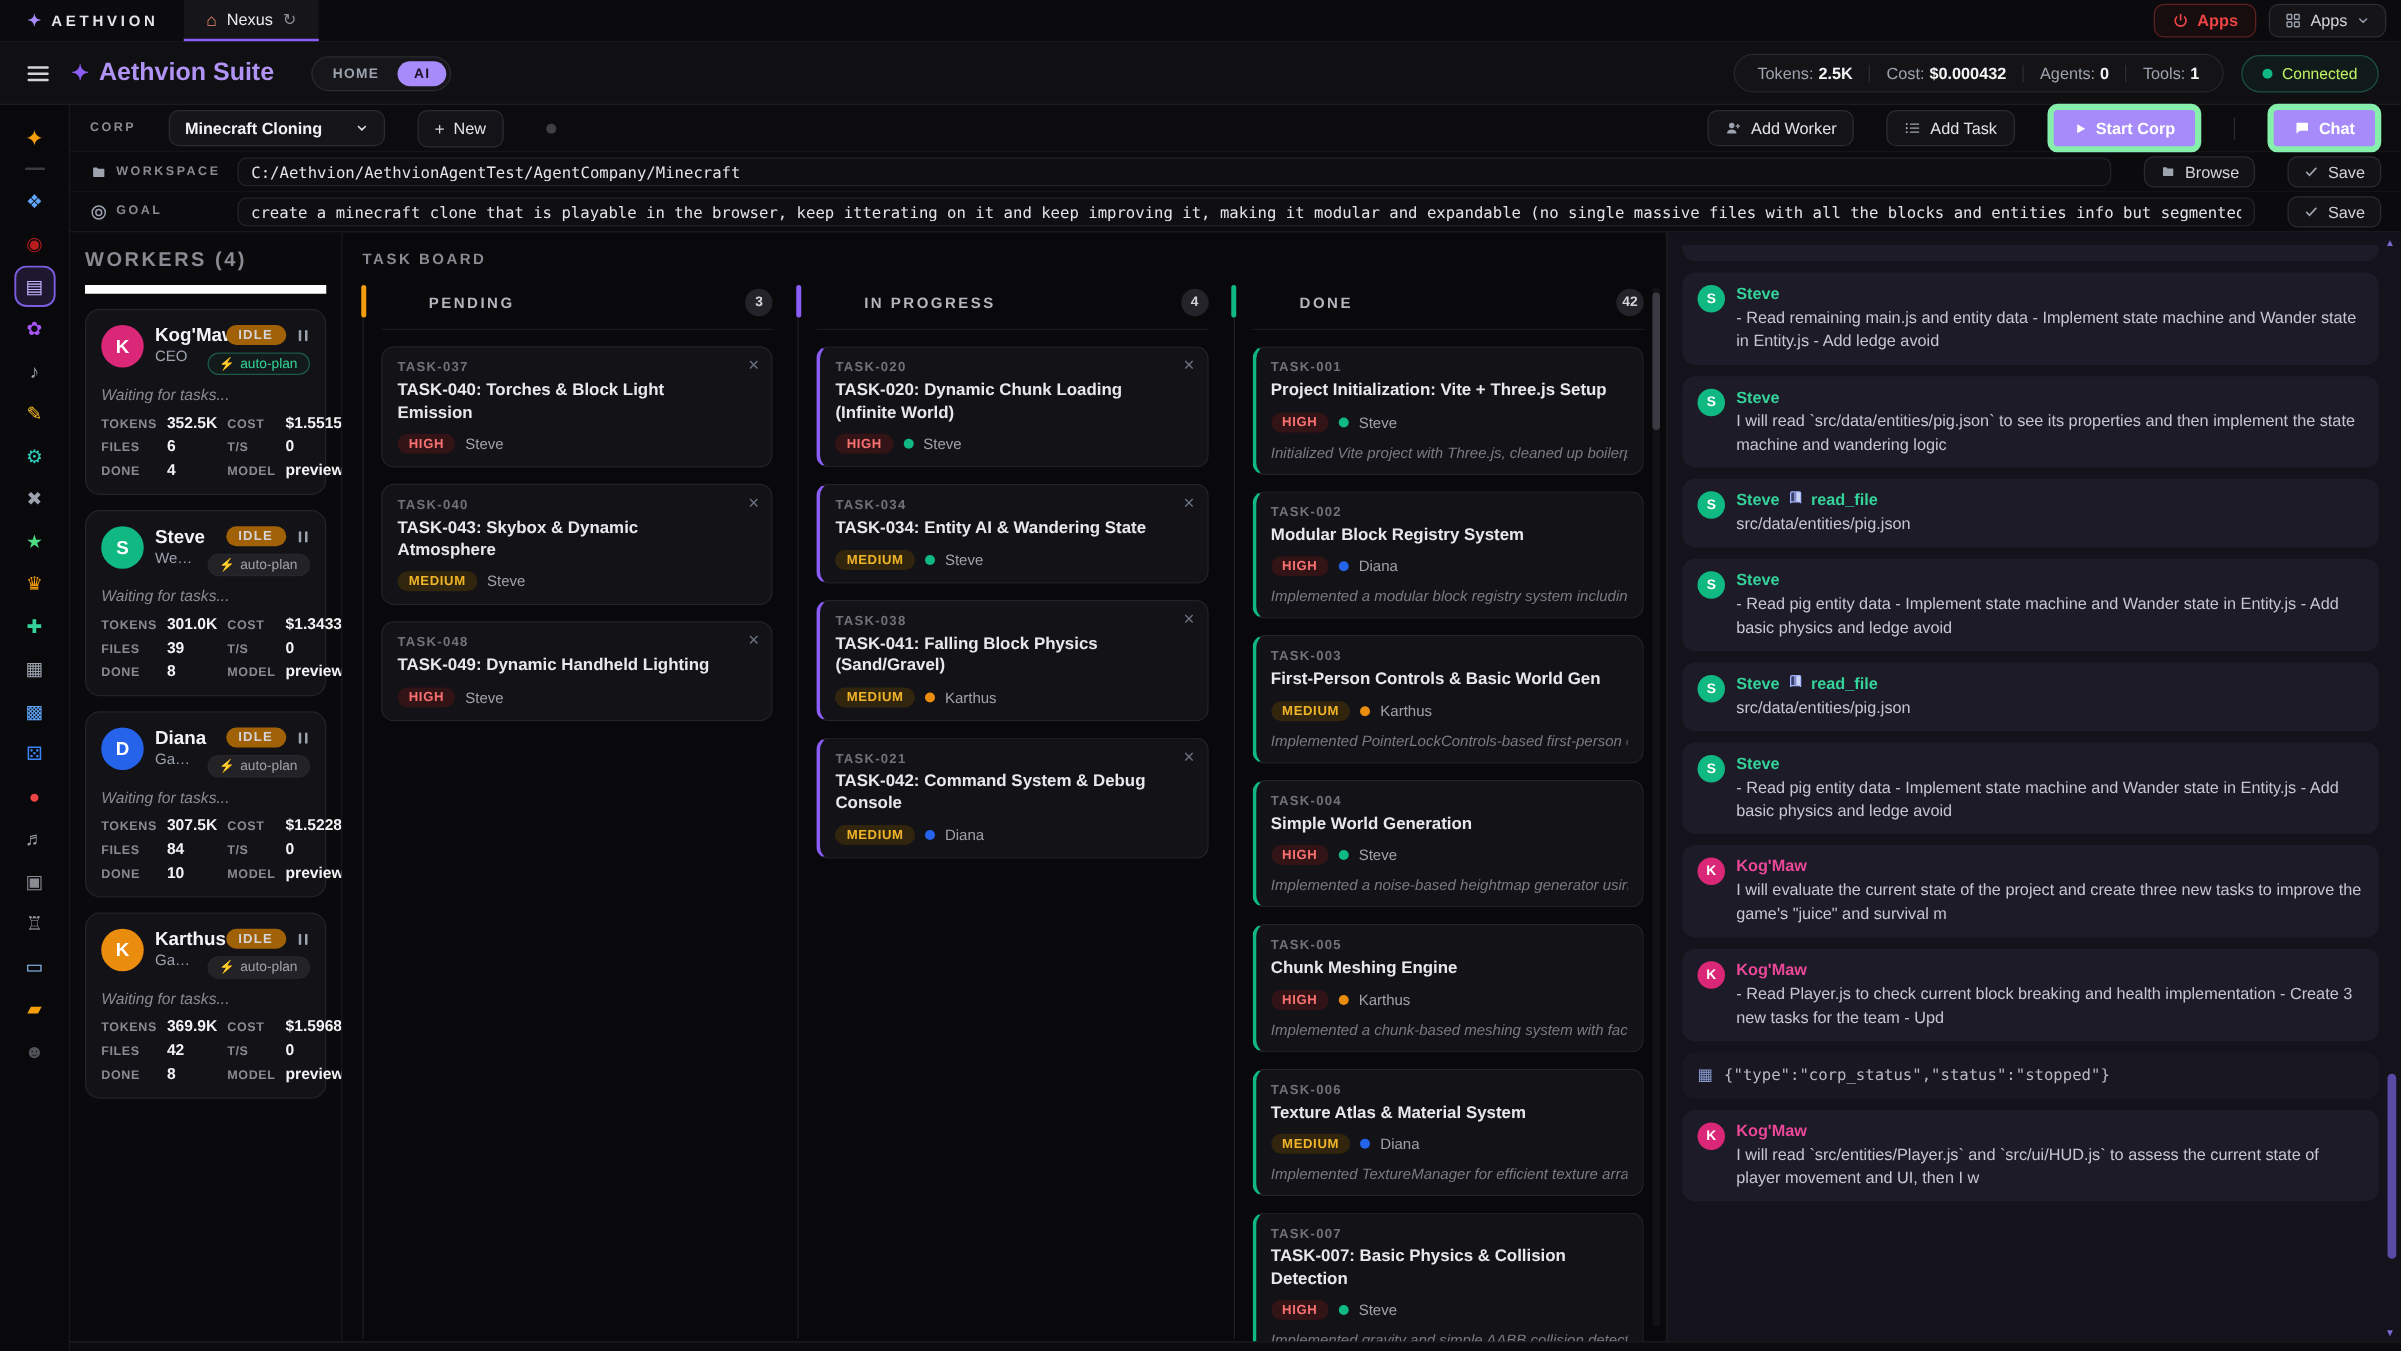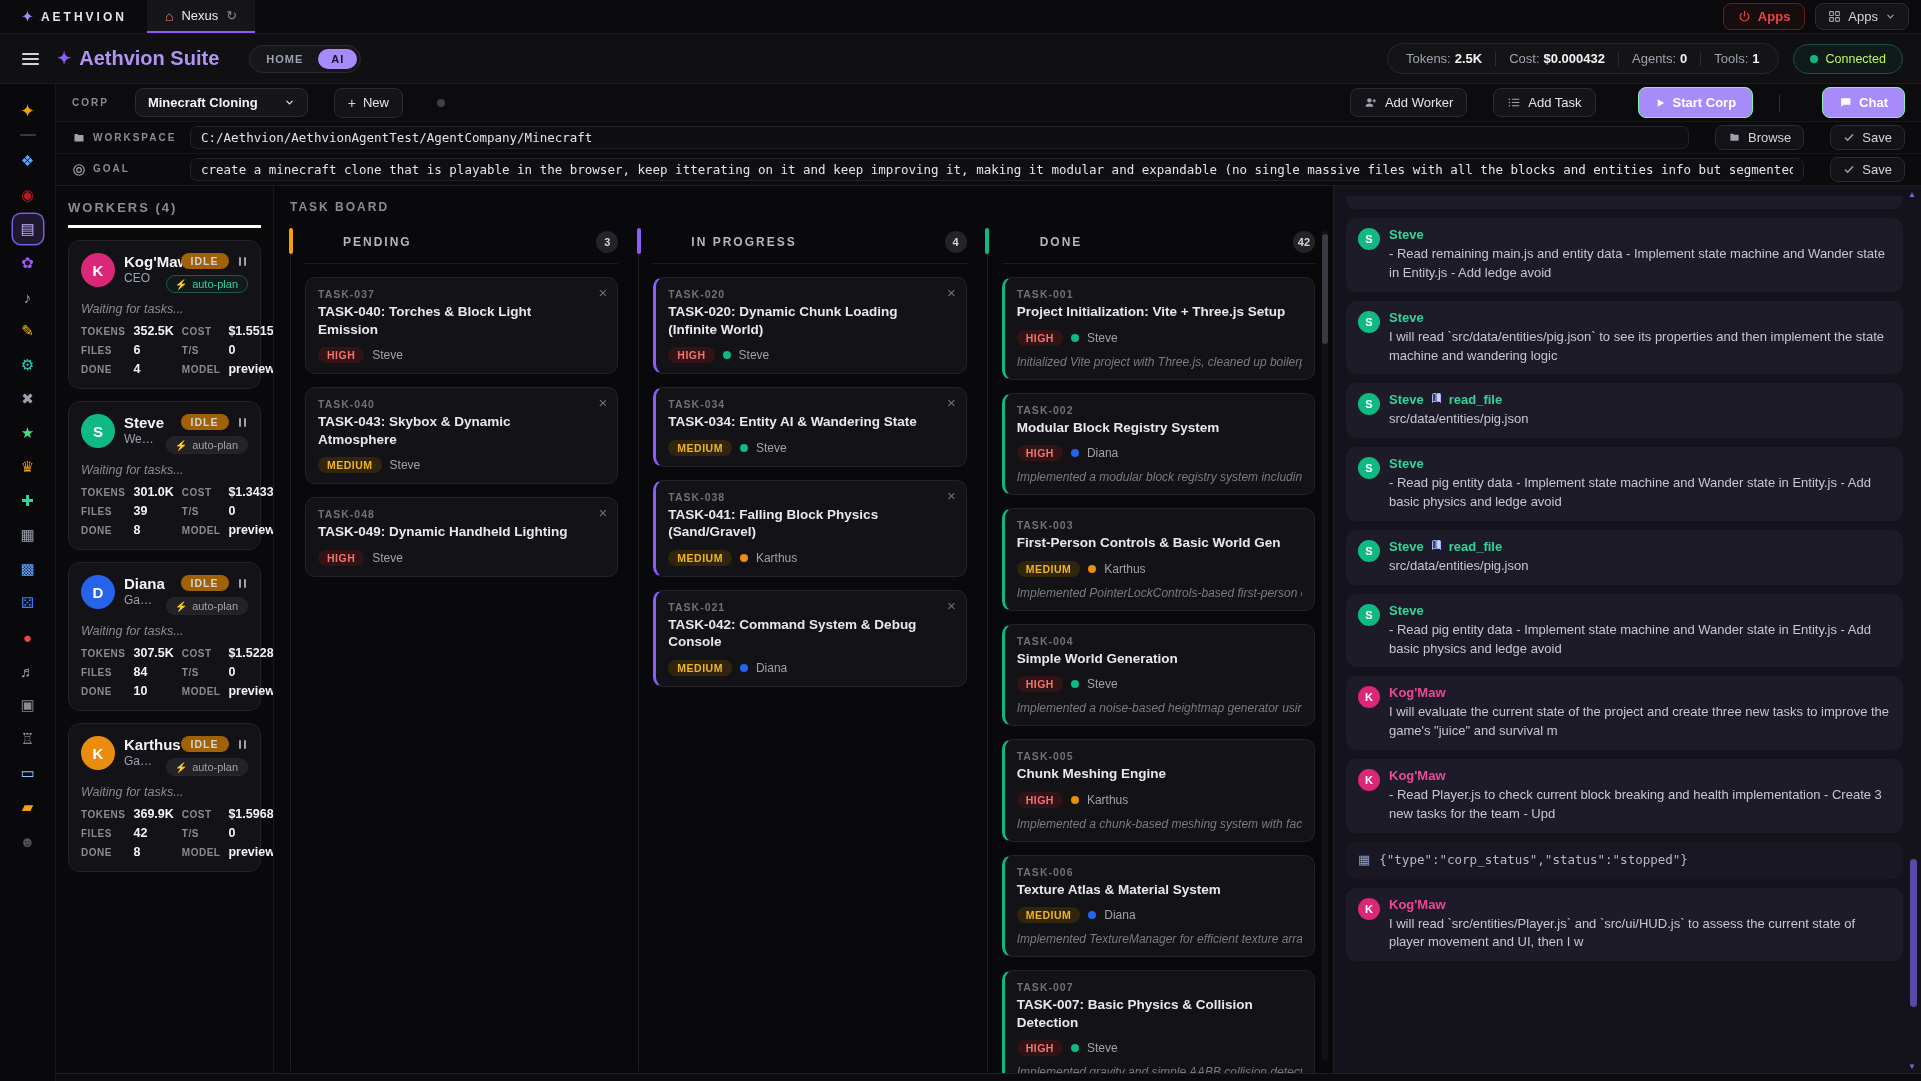--- a/index.html
+++ b/index.html
@@ -44,33 +44,33 @@
   .dock-ic { width:30px; height:30px; border-radius:8px; display:flex; align-items:center; justify-content:center; font-size:15px; }
   .dock-ic.active { background:#1d1830; box-shadow:0 0 0 1.5px #7c5ce0; }
 
   .content { flex:1; display:flex; flex-direction:column; min-width:0; }
   .row { display:flex; align-items:center; gap:26px; padding:0 16px; flex-shrink:0; }
   .corp-row { height:38px; background:#0c0c0f; border-bottom:1px solid #18181c; }
   .small-label { font-size:10px; font-weight:bold; letter-spacing:2px; color:#8a8a93; }
   .corp-select { display:flex; align-items:center; gap:26px; background:#15151a; border:1px solid #2b2b32; border-radius:8px; padding:6px 12px; font-size:13px; font-weight:bold; color:#f4f4f5; }
   .ghost-btn { background:#141418; border:1px solid #2b2b32; color:#e4e4e7; padding:6px 13px; }
   .gray-dot { width:8px; height:8px; border-radius:50%; background:#3f3f46; margin-left:8px; }
-  .purple-btn { background:#a78bfa; border:1px solid #86efac; color:#ffffff; font-weight:bold; padding:7px 16px;margin-left:16px; }
+  .purple-btn { background:#a78bfa; border:5px solid #86efac; color:#ffffff; font-weight:bold; padding:7px 16px; }
   .v-div { width:1px; height:18px; background:#2b2b32; }
   .ws-row { height:32px; background:#0b0b0e; border-bottom:1px solid #17171a; }
   .goal-row { height:32px; background:#0b0b0e; border-bottom:1px solid #1e1e23; }
   .row-label { width:92px; display:flex; align-items:flex-start; gap:7px; flex-shrink:0; }
   .path-input { flex:1; background:#0f0f13; border:1px solid #222228; border-radius:7px; padding:4px 10px; font-size:12.5px; color:#e4e4e7; height:23px; outline:none; }
   .mini-btn { background:#131317; border:1px solid #2b2b32; color:#d4d4d8; padding:4px 12px; font-size:13px; }
   .icon-sm { color:#9ca3af; display:inline-flex; }
 
   
   .main { flex:1; display:flex; min-height:0; }
   .sidebar { width:218px; border-right:1px solid #19191d; background:#0a0a0d; padding:14px 12px; overflow:hidden; flex-shrink:0; }
-  .workers-header { font-size:13px; font-weight:bold; letter-spacing:2px; color:#8a8a93; padding-bottom:10px; border-bottom:3px solid #ffffff; margin-bottom:12px; }
+  .workers-header { font-size:16px; font-weight:bold; letter-spacing:2px; color:#8a8a93; padding-bottom:10px; border-bottom:7px solid #ffffff; margin-bottom:12px; }
   .wcard { background:#121217; border:1px solid #232329; border-radius:12px; padding:12px; margin-bottom:12px; }
   .wtop { display:flex; gap:9px; }
   .wavatar { width:34px; height:34px; border-radius:50%; display:flex; align-items:center; justify-content:center; color:#fff; font-weight:bold; font-size:15px; flex-shrink:0; }
   .winfo { flex:1; min-width:0; }
   .wname { font-size:15px; font-weight:bold; color:#f4f4f5; line-height:1.2; }
   .wrole { font-size:12px; color:#9ca3af; white-space:nowrap; overflow:hidden; text-overflow:ellipsis; max-width:72px; }
   .wright { display:flex; flex-direction:column; align-items:flex-end; gap:6px; }
   .idle-row { display:flex; align-items:center; gap:8px; }
   .idle-pill { background:#a16207; border-radius:999px; padding:2px 10px; font-size:10.5px; font-weight:bold; letter-spacing:1px; color:#d4d4d8; }
   .pause { display:flex; gap:2.5px; padding:2px; }

